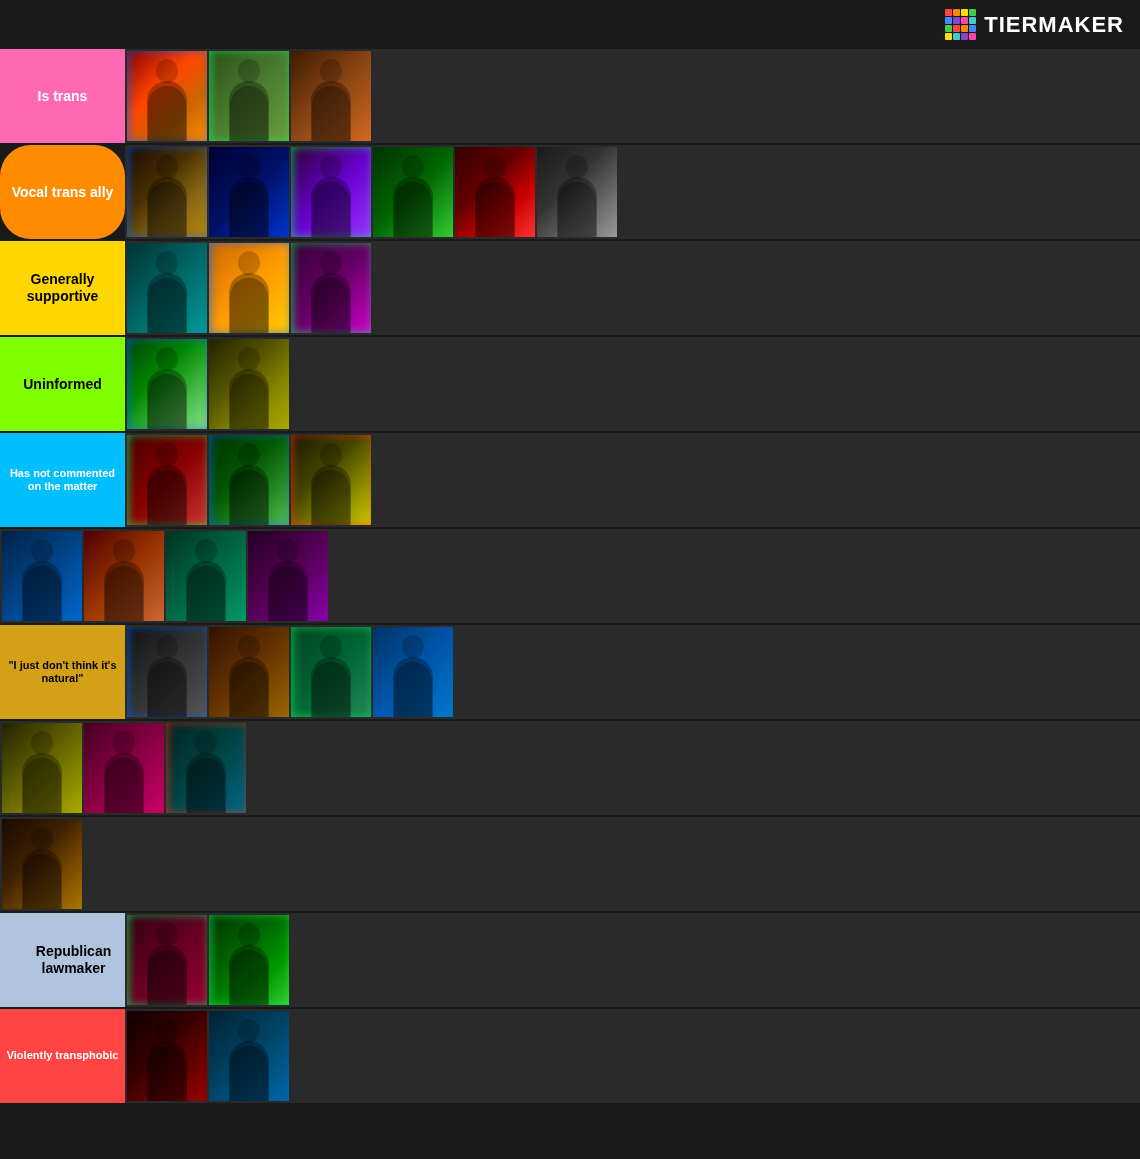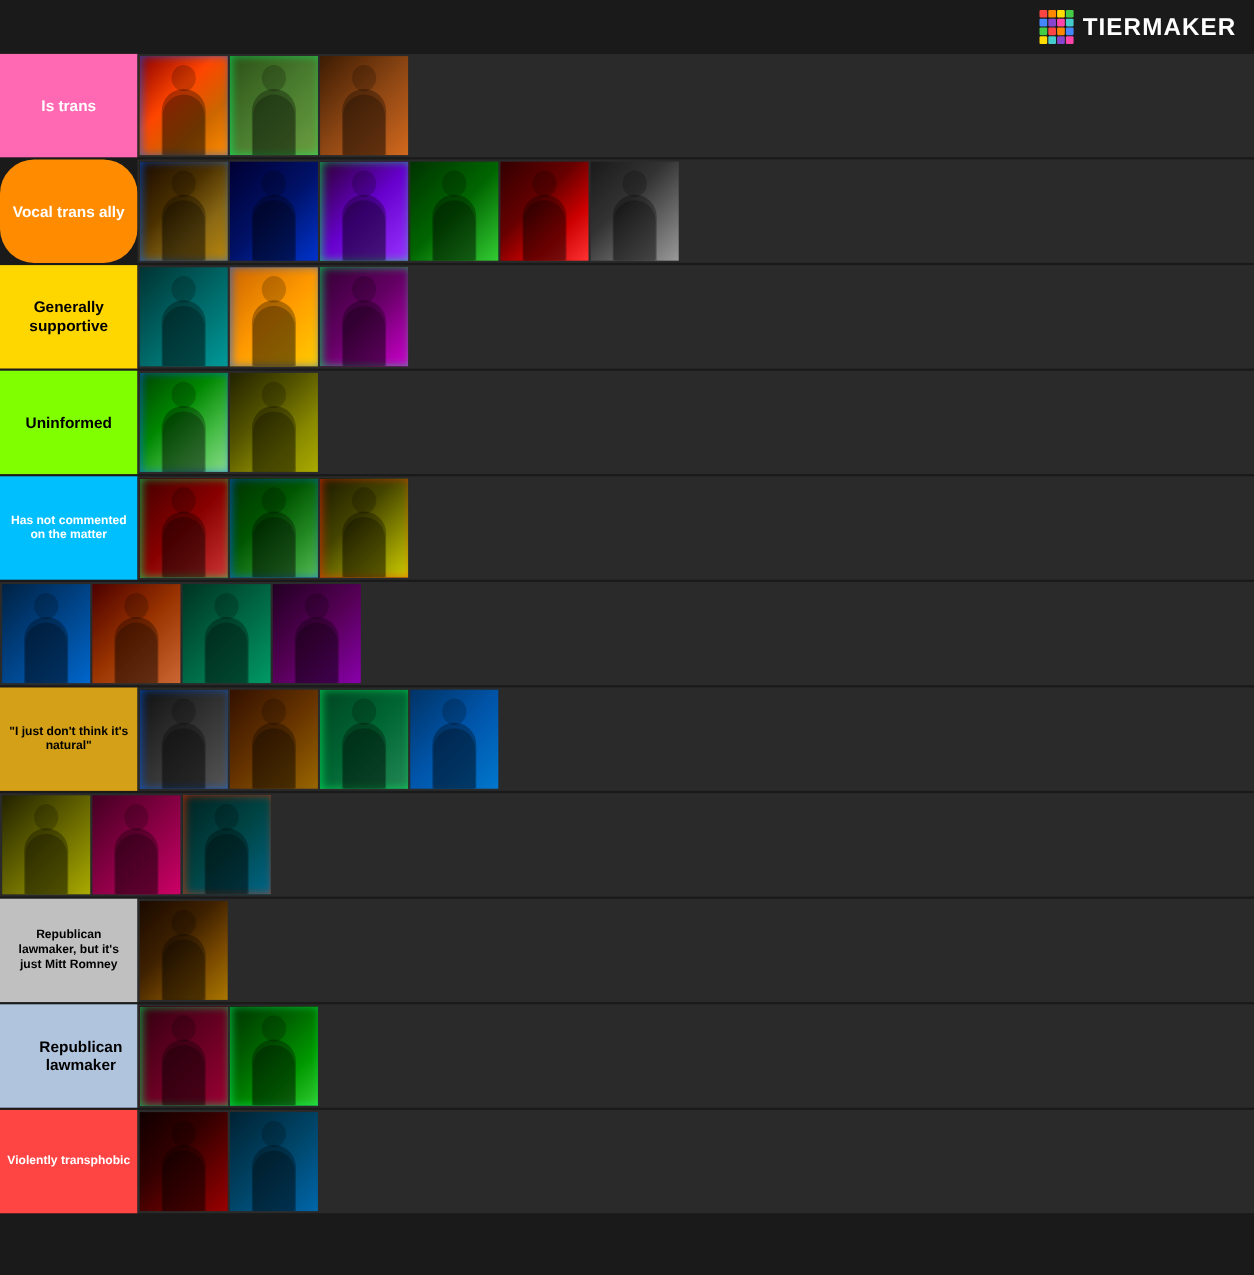--- a/index.html
+++ b/index.html
@@ -342,21 +342,20 @@
             <div class="char-head"></div>
             <div class="char-silhouette"></div>
           </div>
           <div class="char-box c28 saber-red" title="Character 28">
             <div class="char-head"></div>
             <div class="char-silhouette"></div>
           </div>
         </div>
       </div>
       <div class="tier-row">
-        <div class="tier-label" style="background: rgb(192, 192, 192); color: black; font-size: 11px;">Republican lawmaker, but it's just Mitt Romney</div>
         <div class="tier-images">
           <div class="char-box c29 " title="Mitt Romney character">
             <div class="char-head"></div>
             <div class="char-silhouette"></div>
           </div>
         </div>
       </div>
       <div class="tier-row">
         <div class="tier-label" style="background: rgb(176, 196, 222); color: black; font-size: 14px; padding-left: 28px;">Republican lawmaker</div>
         <div class="tier-images">

